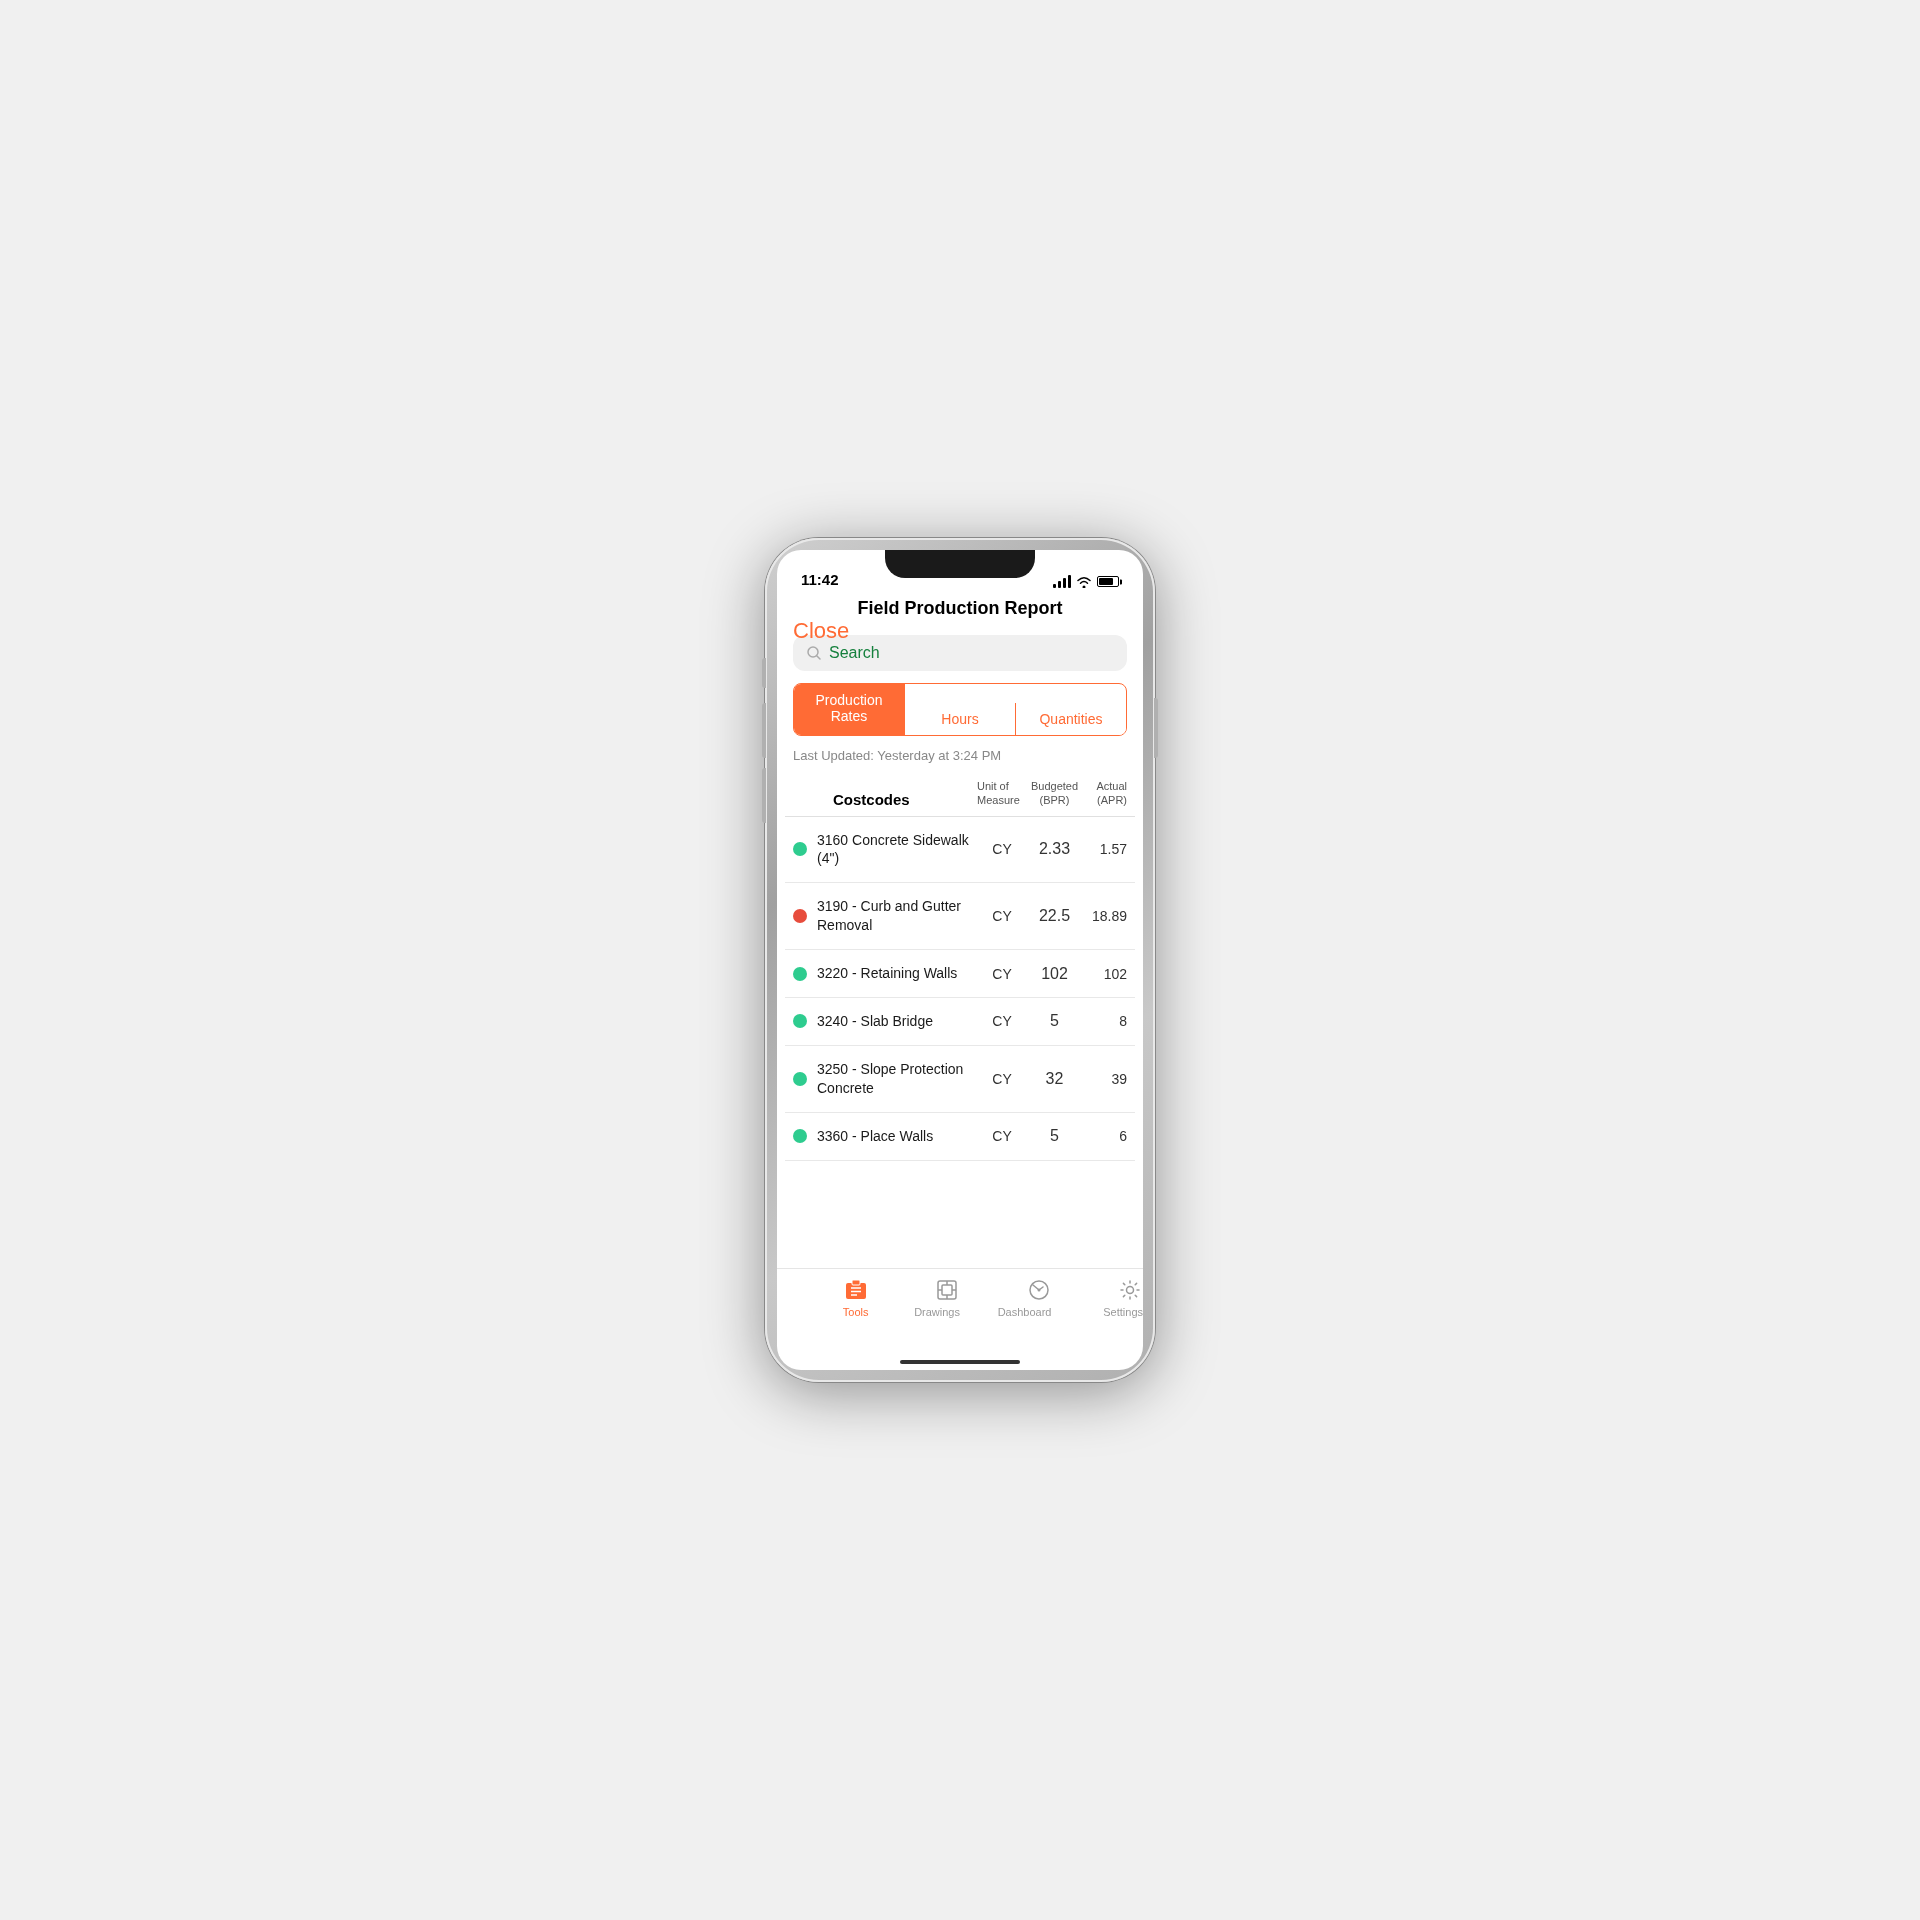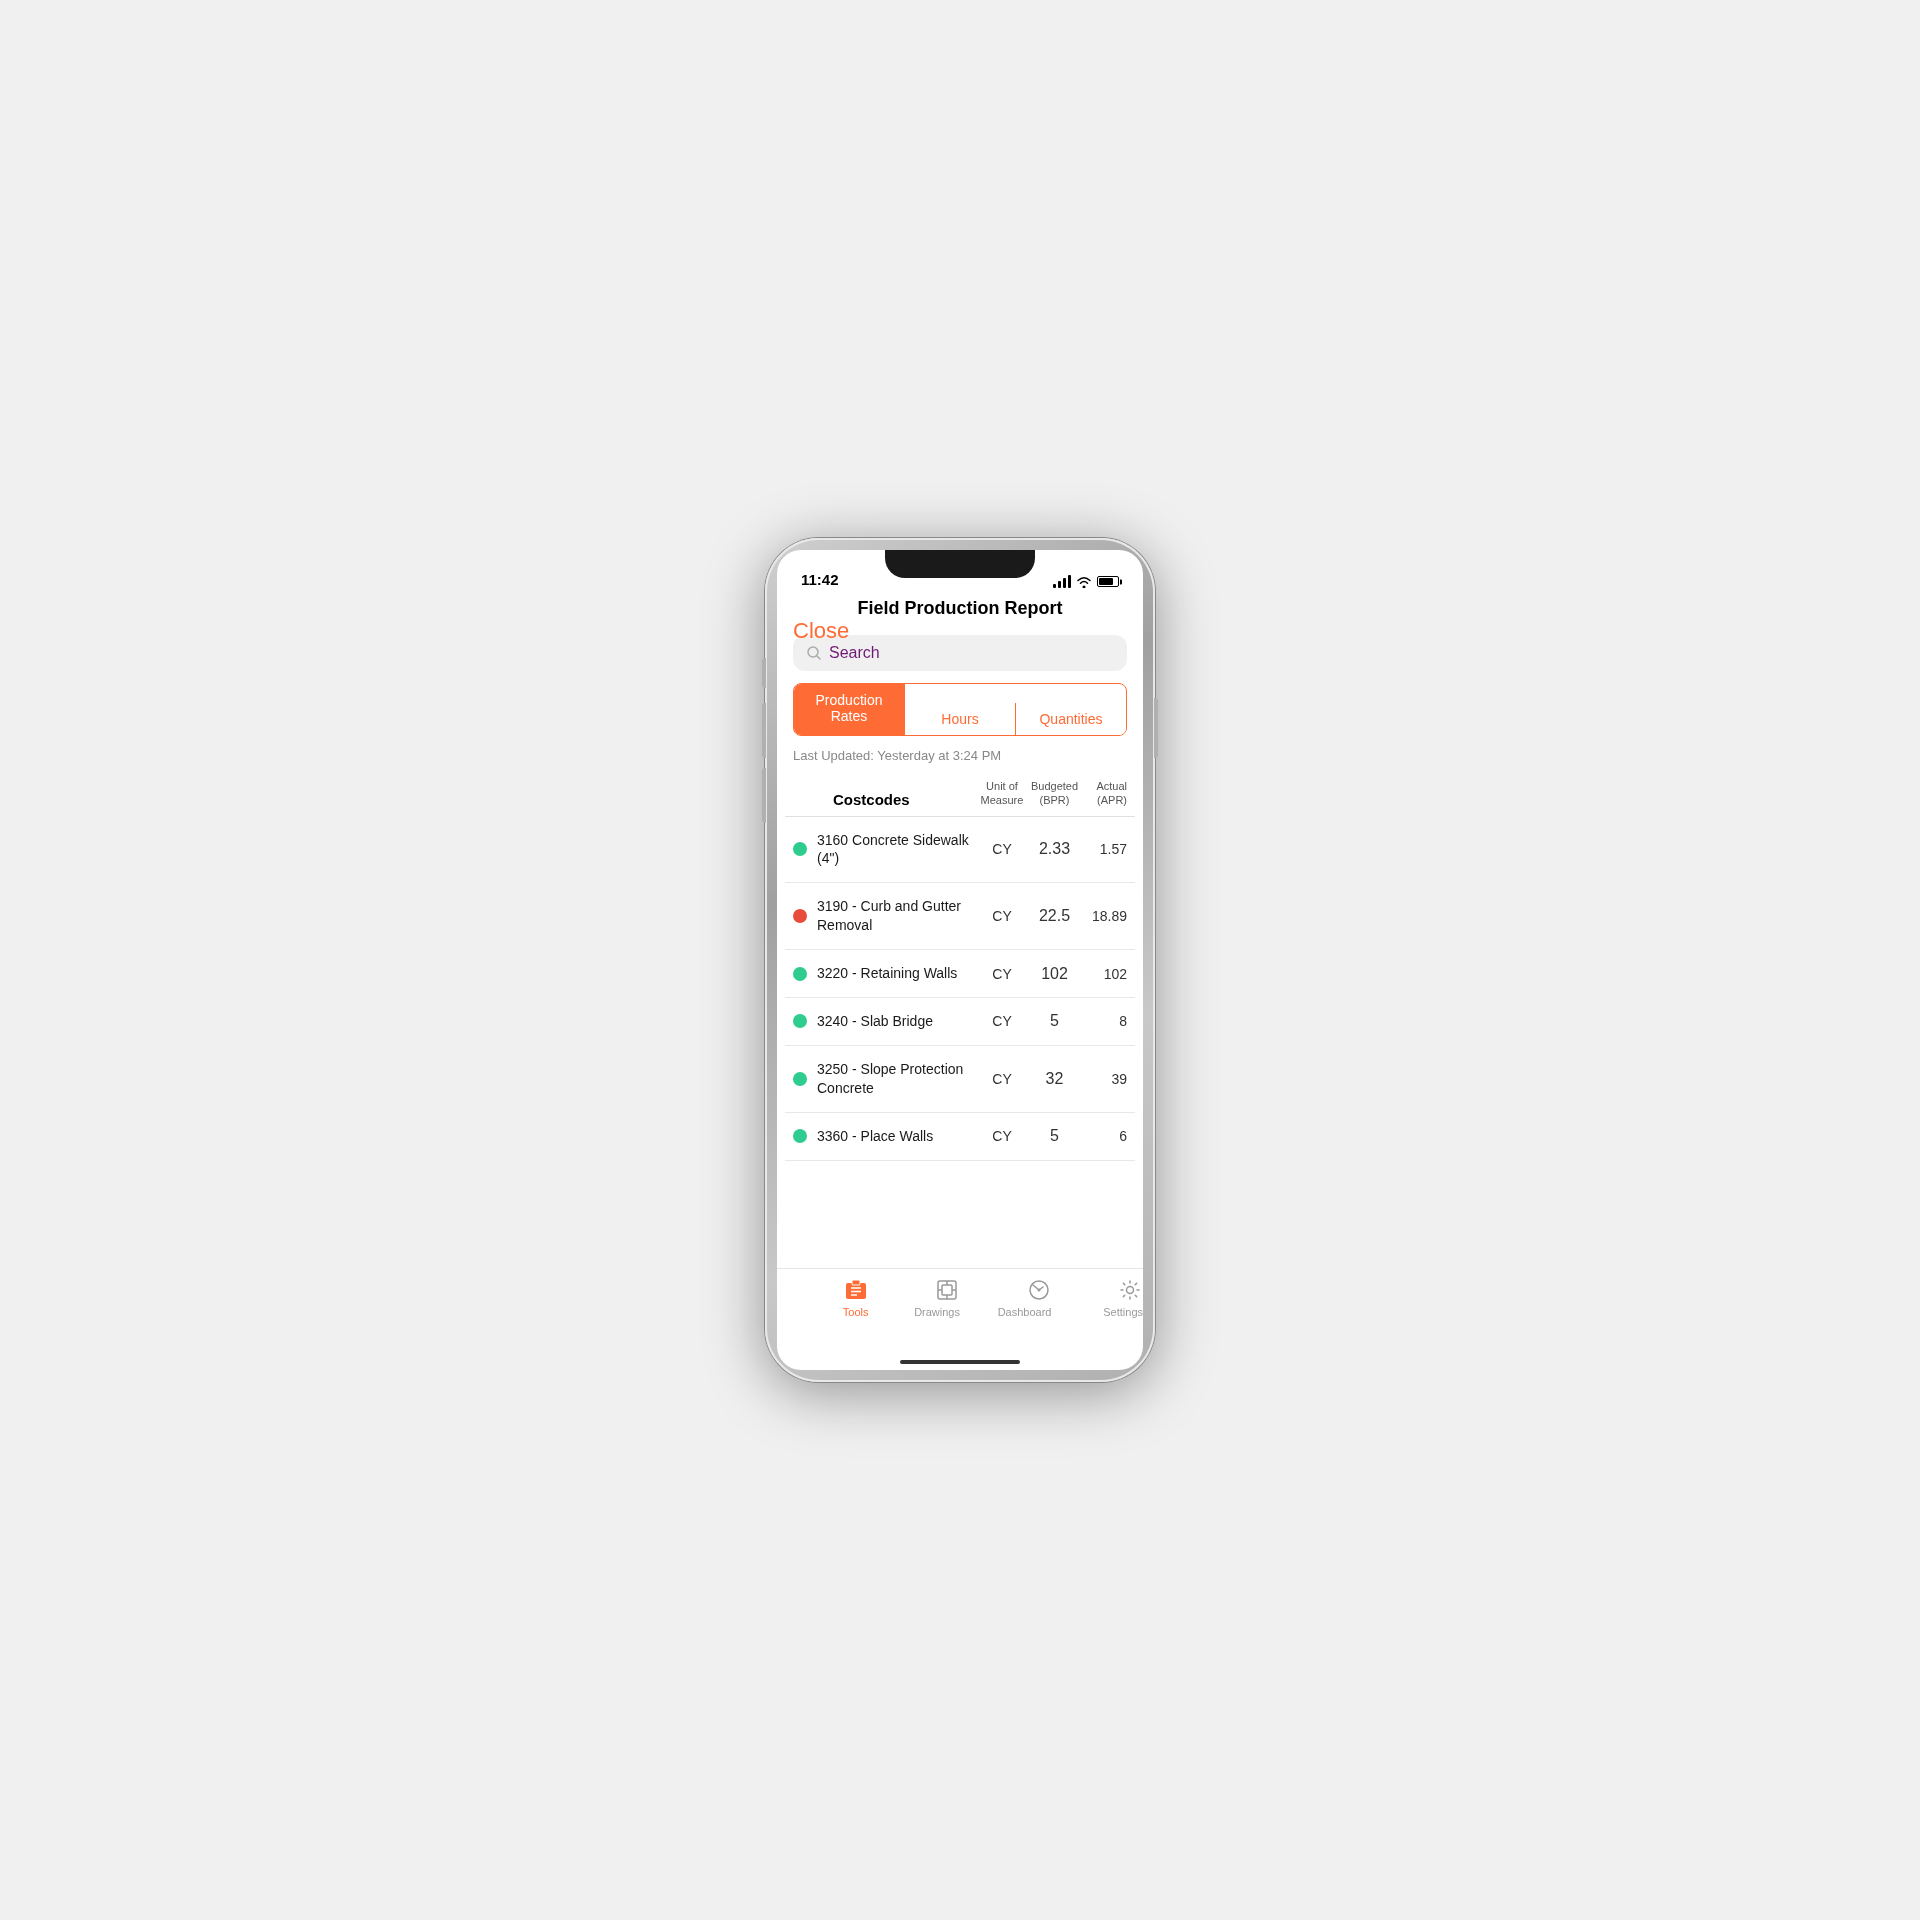--- a/index.html
+++ b/index.html
@@ -155,21 +155,21 @@
     .search-bar {
       background: #f0f0f0;
       border-radius: 12px;
       padding: 9px 14px;
       display: flex;
       align-items: center;
       gap: 8px;
     }
 
     .search-placeholder {
-      color: #701a75;
+      color: #15803d;
       font-size: 16px;
     }
 
     
     .tab-bar {
       display: flex;
       margin: 0 16px 8px;
       border: 1.5px solid #FF6B35;
       border-radius: 8px;
       overflow: hidden;
@@ -224,21 +224,20 @@
 
     .col-costcodes {
       flex: 1;
       font-size: 15px;
       font-weight: 700;
       color: #000;
     }
 
     .col-uom {
       width: 50px;
-      text-align: center;
       font-size: 11px;
       color: #555;
       line-height: 1.3;
     }
 
     .col-budgeted {
       width: 55px;
       text-align: center;
       font-size: 11px;
       color: #555;

